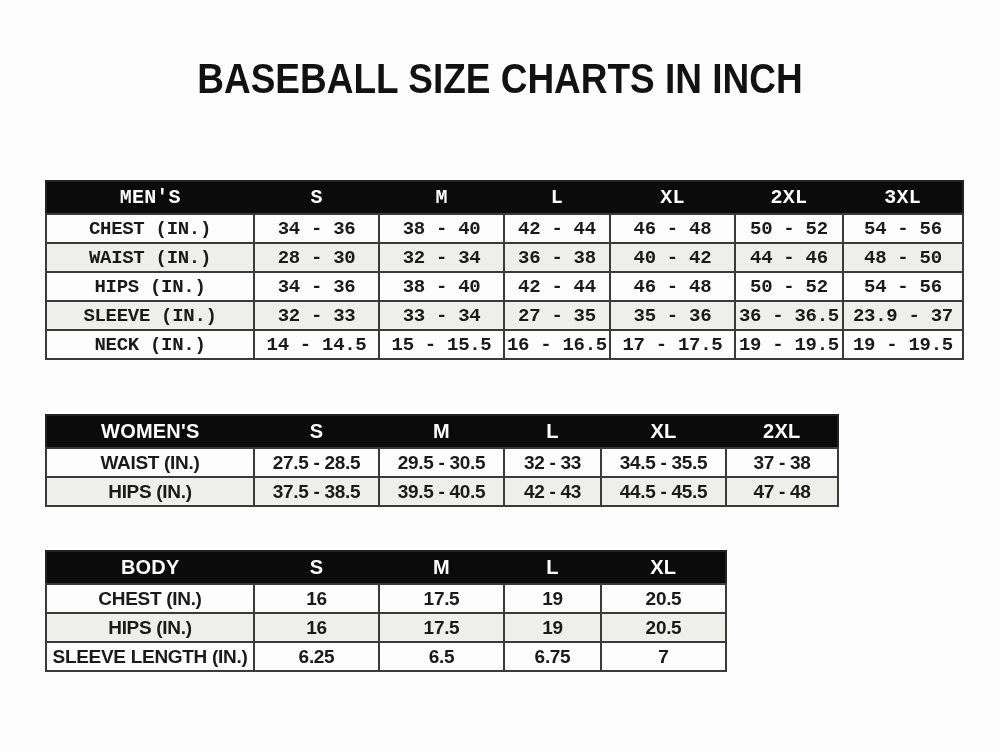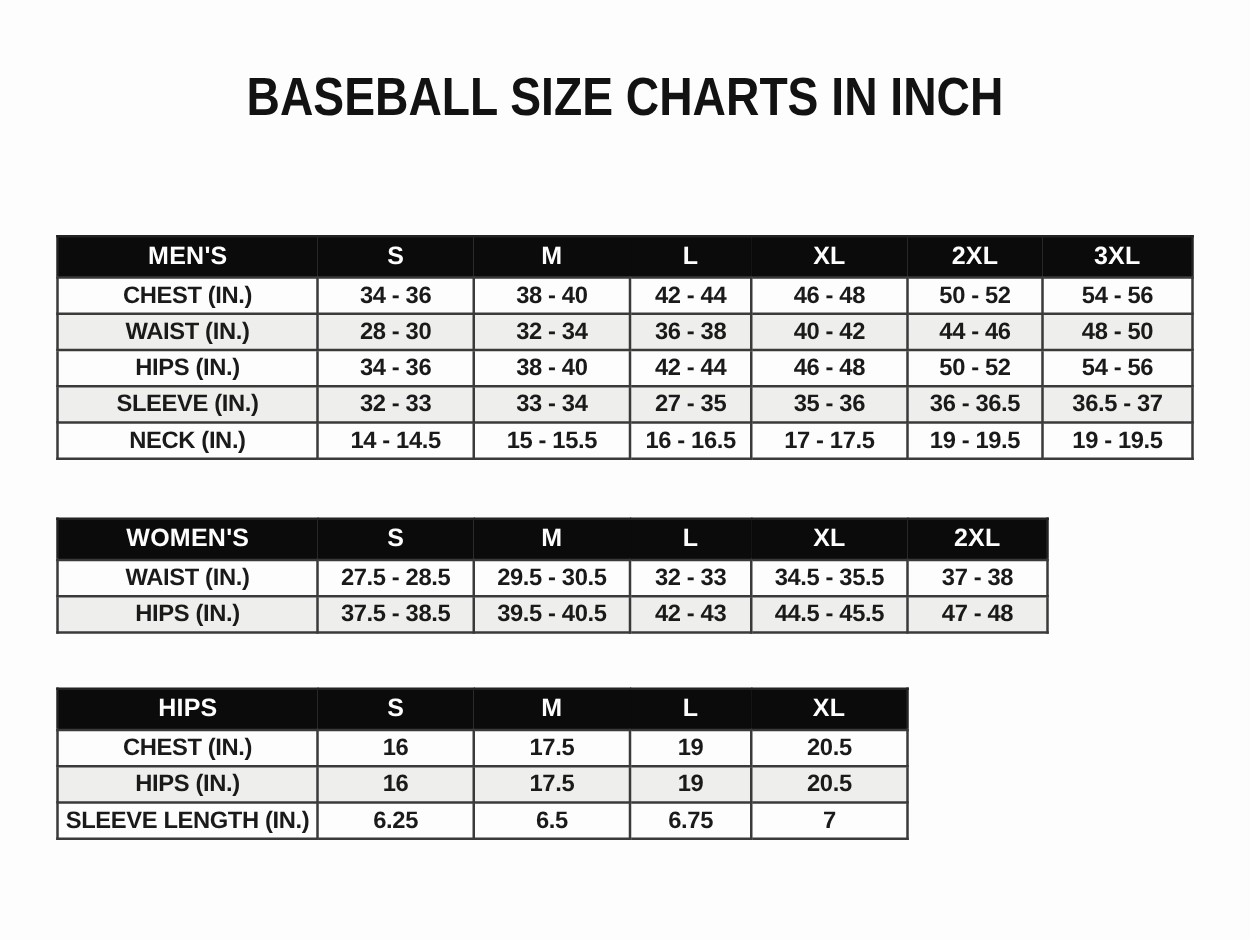--- a/index.html
+++ b/index.html
@@ -33,21 +33,21 @@
     transform: scaleX(0.86);
     transform-origin: 50% 50%;
   }
   table.size-table {
     position: absolute;
     left: 45px;
     border-collapse: collapse;
     table-layout: fixed;
     border: 2px solid #232323;
   }
-  table.size-table.pos-0 { top: 188px; }
+  table.size-table.pos-0 { top: 180px; font-family: Liberation Mono, monospace; }
   table.size-table.pos-1 { top: 414px; }
   table.size-table.pos-2 { top: 550px; }
   .size-table th {
     background: #0b0b0b;
     color: #fdfdfd;
     font-size: 20px;
     font-weight: bold;
     height: 31px;
     padding: 0 2px;
     border: 1px solid #0b0b0b;
@@ -127,21 +127,21 @@
             <td>50 - 52</td>
             <td>54 - 56</td>
           </tr>
           <tr>
             <td>SLEEVE (IN.)</td>
             <td>32 - 33</td>
             <td>33 - 34</td>
             <td>27 - 35</td>
             <td>35 - 36</td>
             <td>36 - 36.5</td>
-            <td>36.5 - 37</td>
+            <td>23.9 - 37</td>
           </tr>
           <tr>
             <td>NECK (IN.)</td>
             <td>14 - 14.5</td>
             <td>15 - 15.5</td>
             <td>16 - 16.5</td>
             <td>17 - 17.5</td>
             <td>19 - 19.5</td>
             <td>19 - 19.5</td>
           </tr>
@@ -188,21 +188,21 @@
       <table class="size-table pos-2">
         <colgroup>
           <col style="width: 208px;">
           <col style="width: 125px;">
           <col style="width: 125px;">
           <col style="width: 97px;">
           <col style="width: 125px;">
         </colgroup>
         <thead>
           <tr>
-            <th>HIPS</th>
+            <th>BODY</th>
             <th>S</th>
             <th>M</th>
             <th>L</th>
             <th>XL</th>
           </tr>
         </thead>
         <tbody>
           <tr>
             <td>CHEST (IN.)</td>
             <td>16</td>

